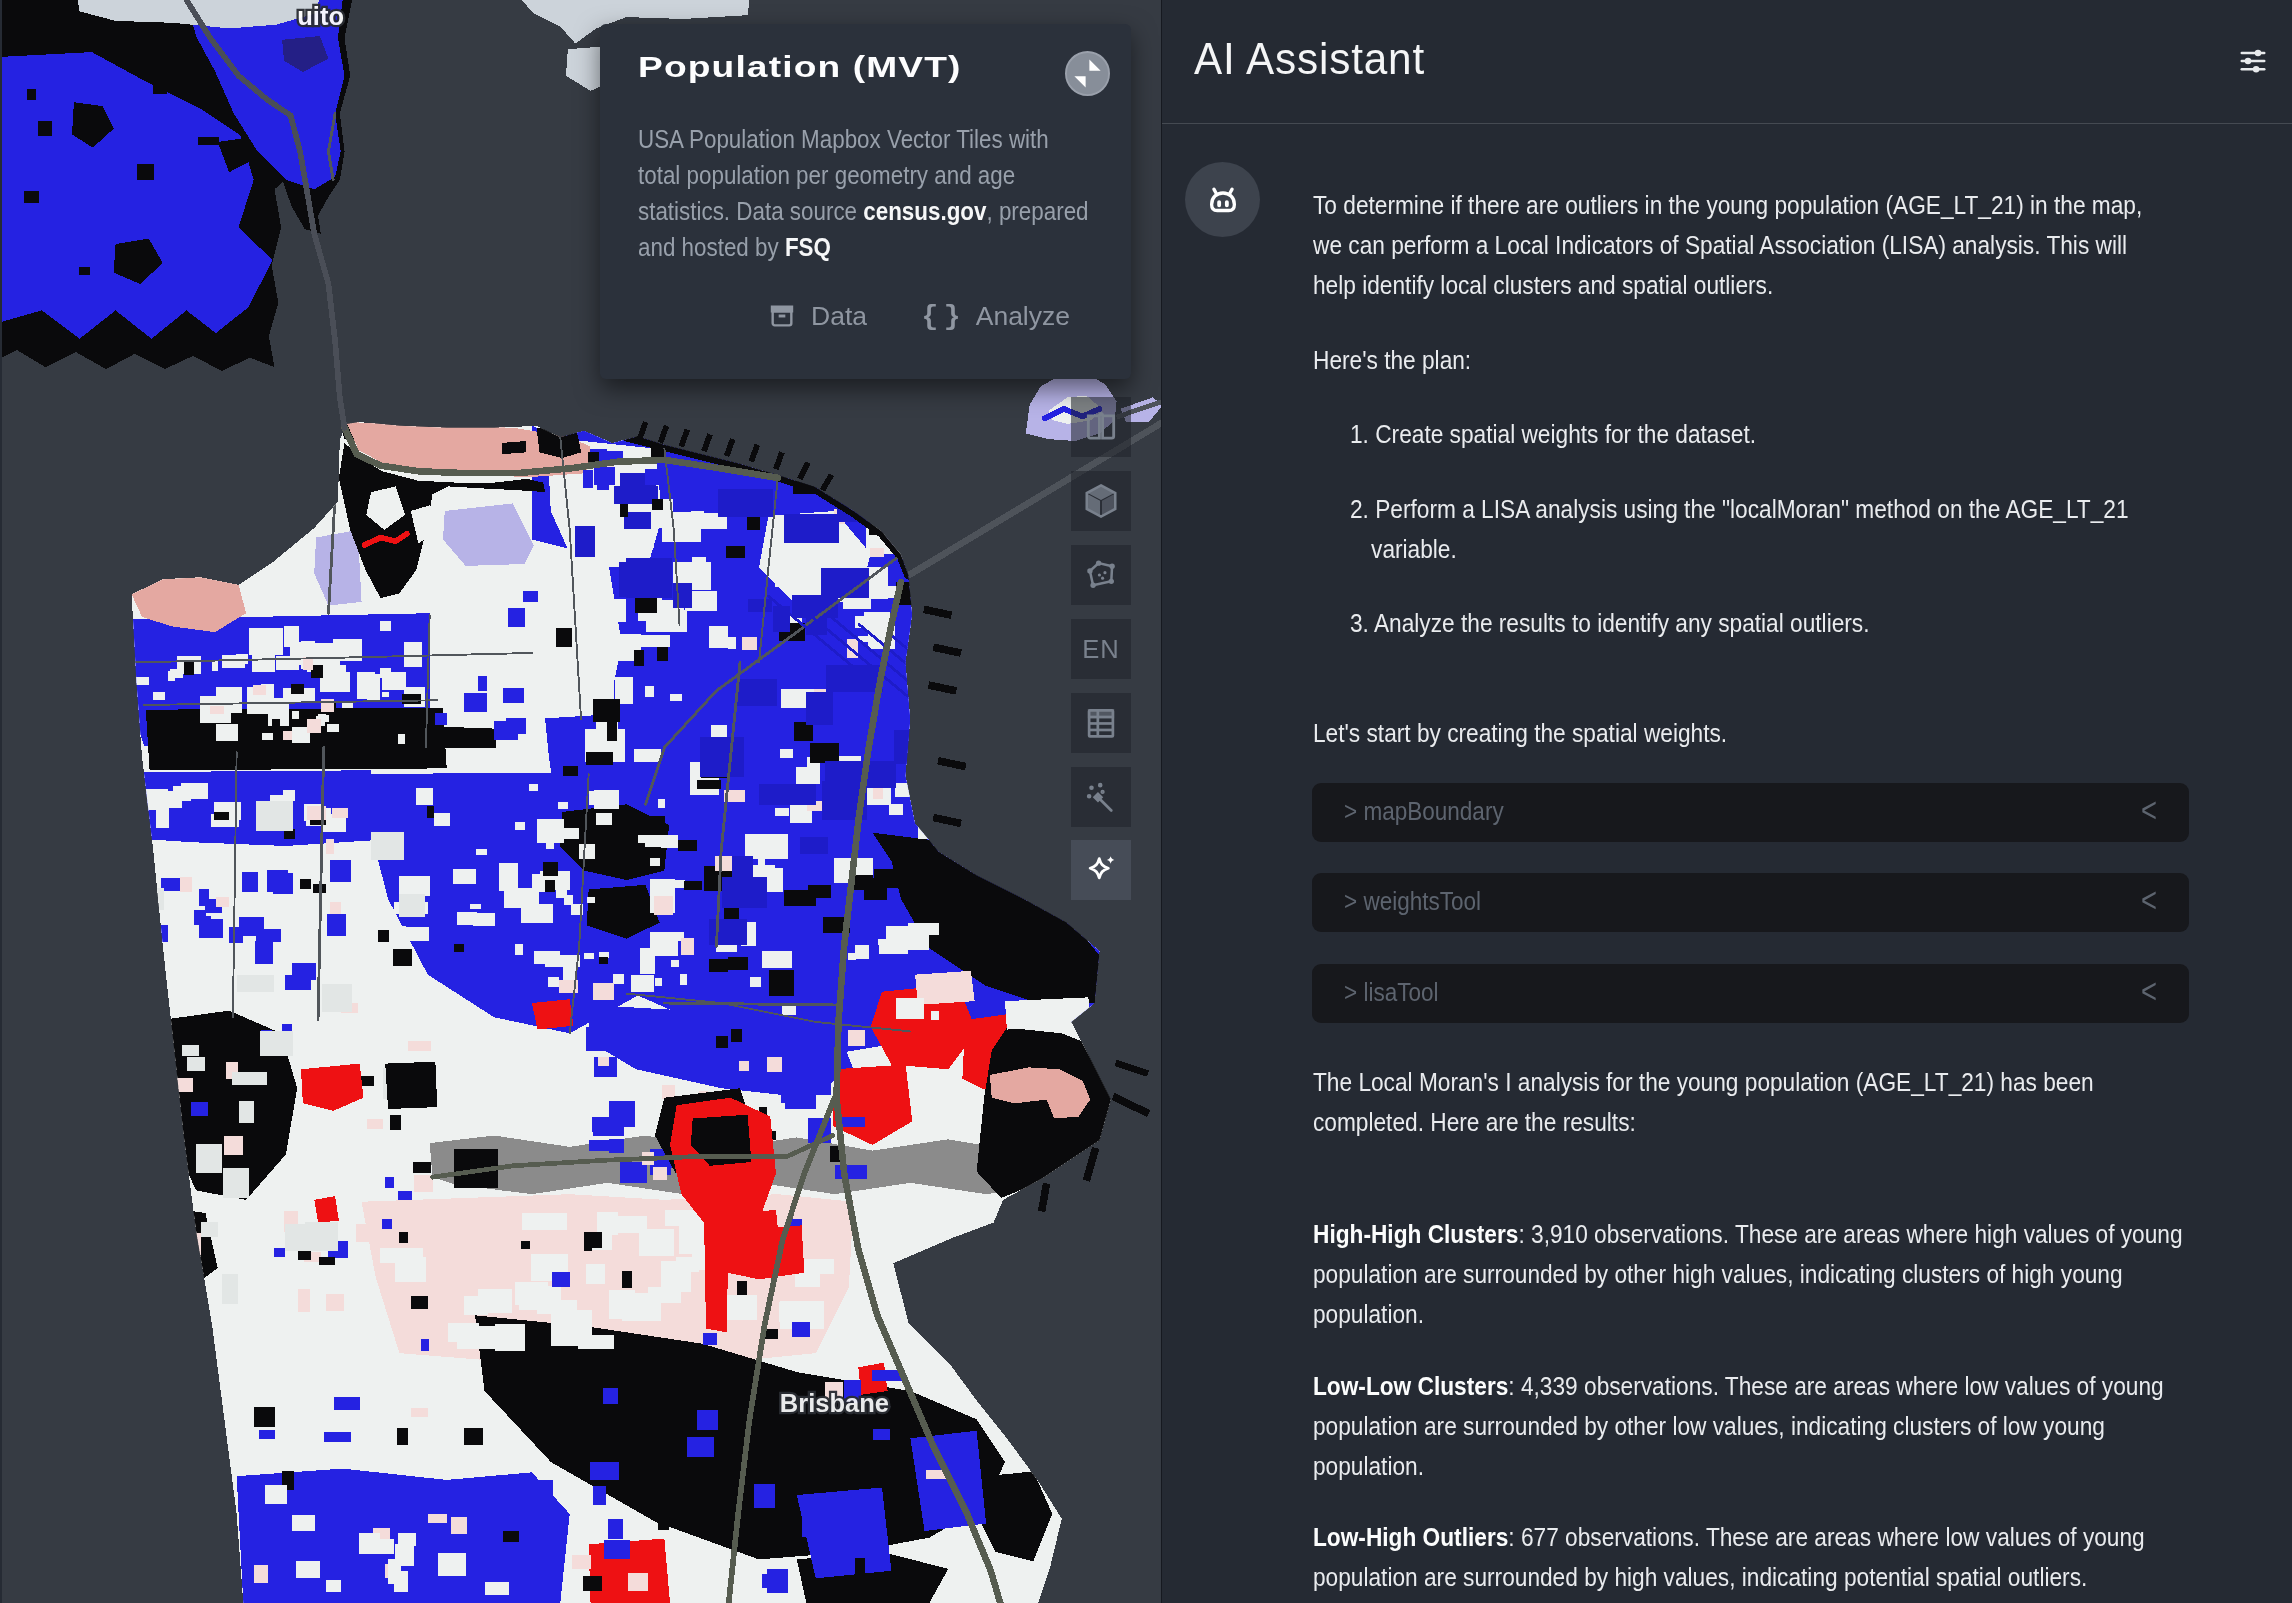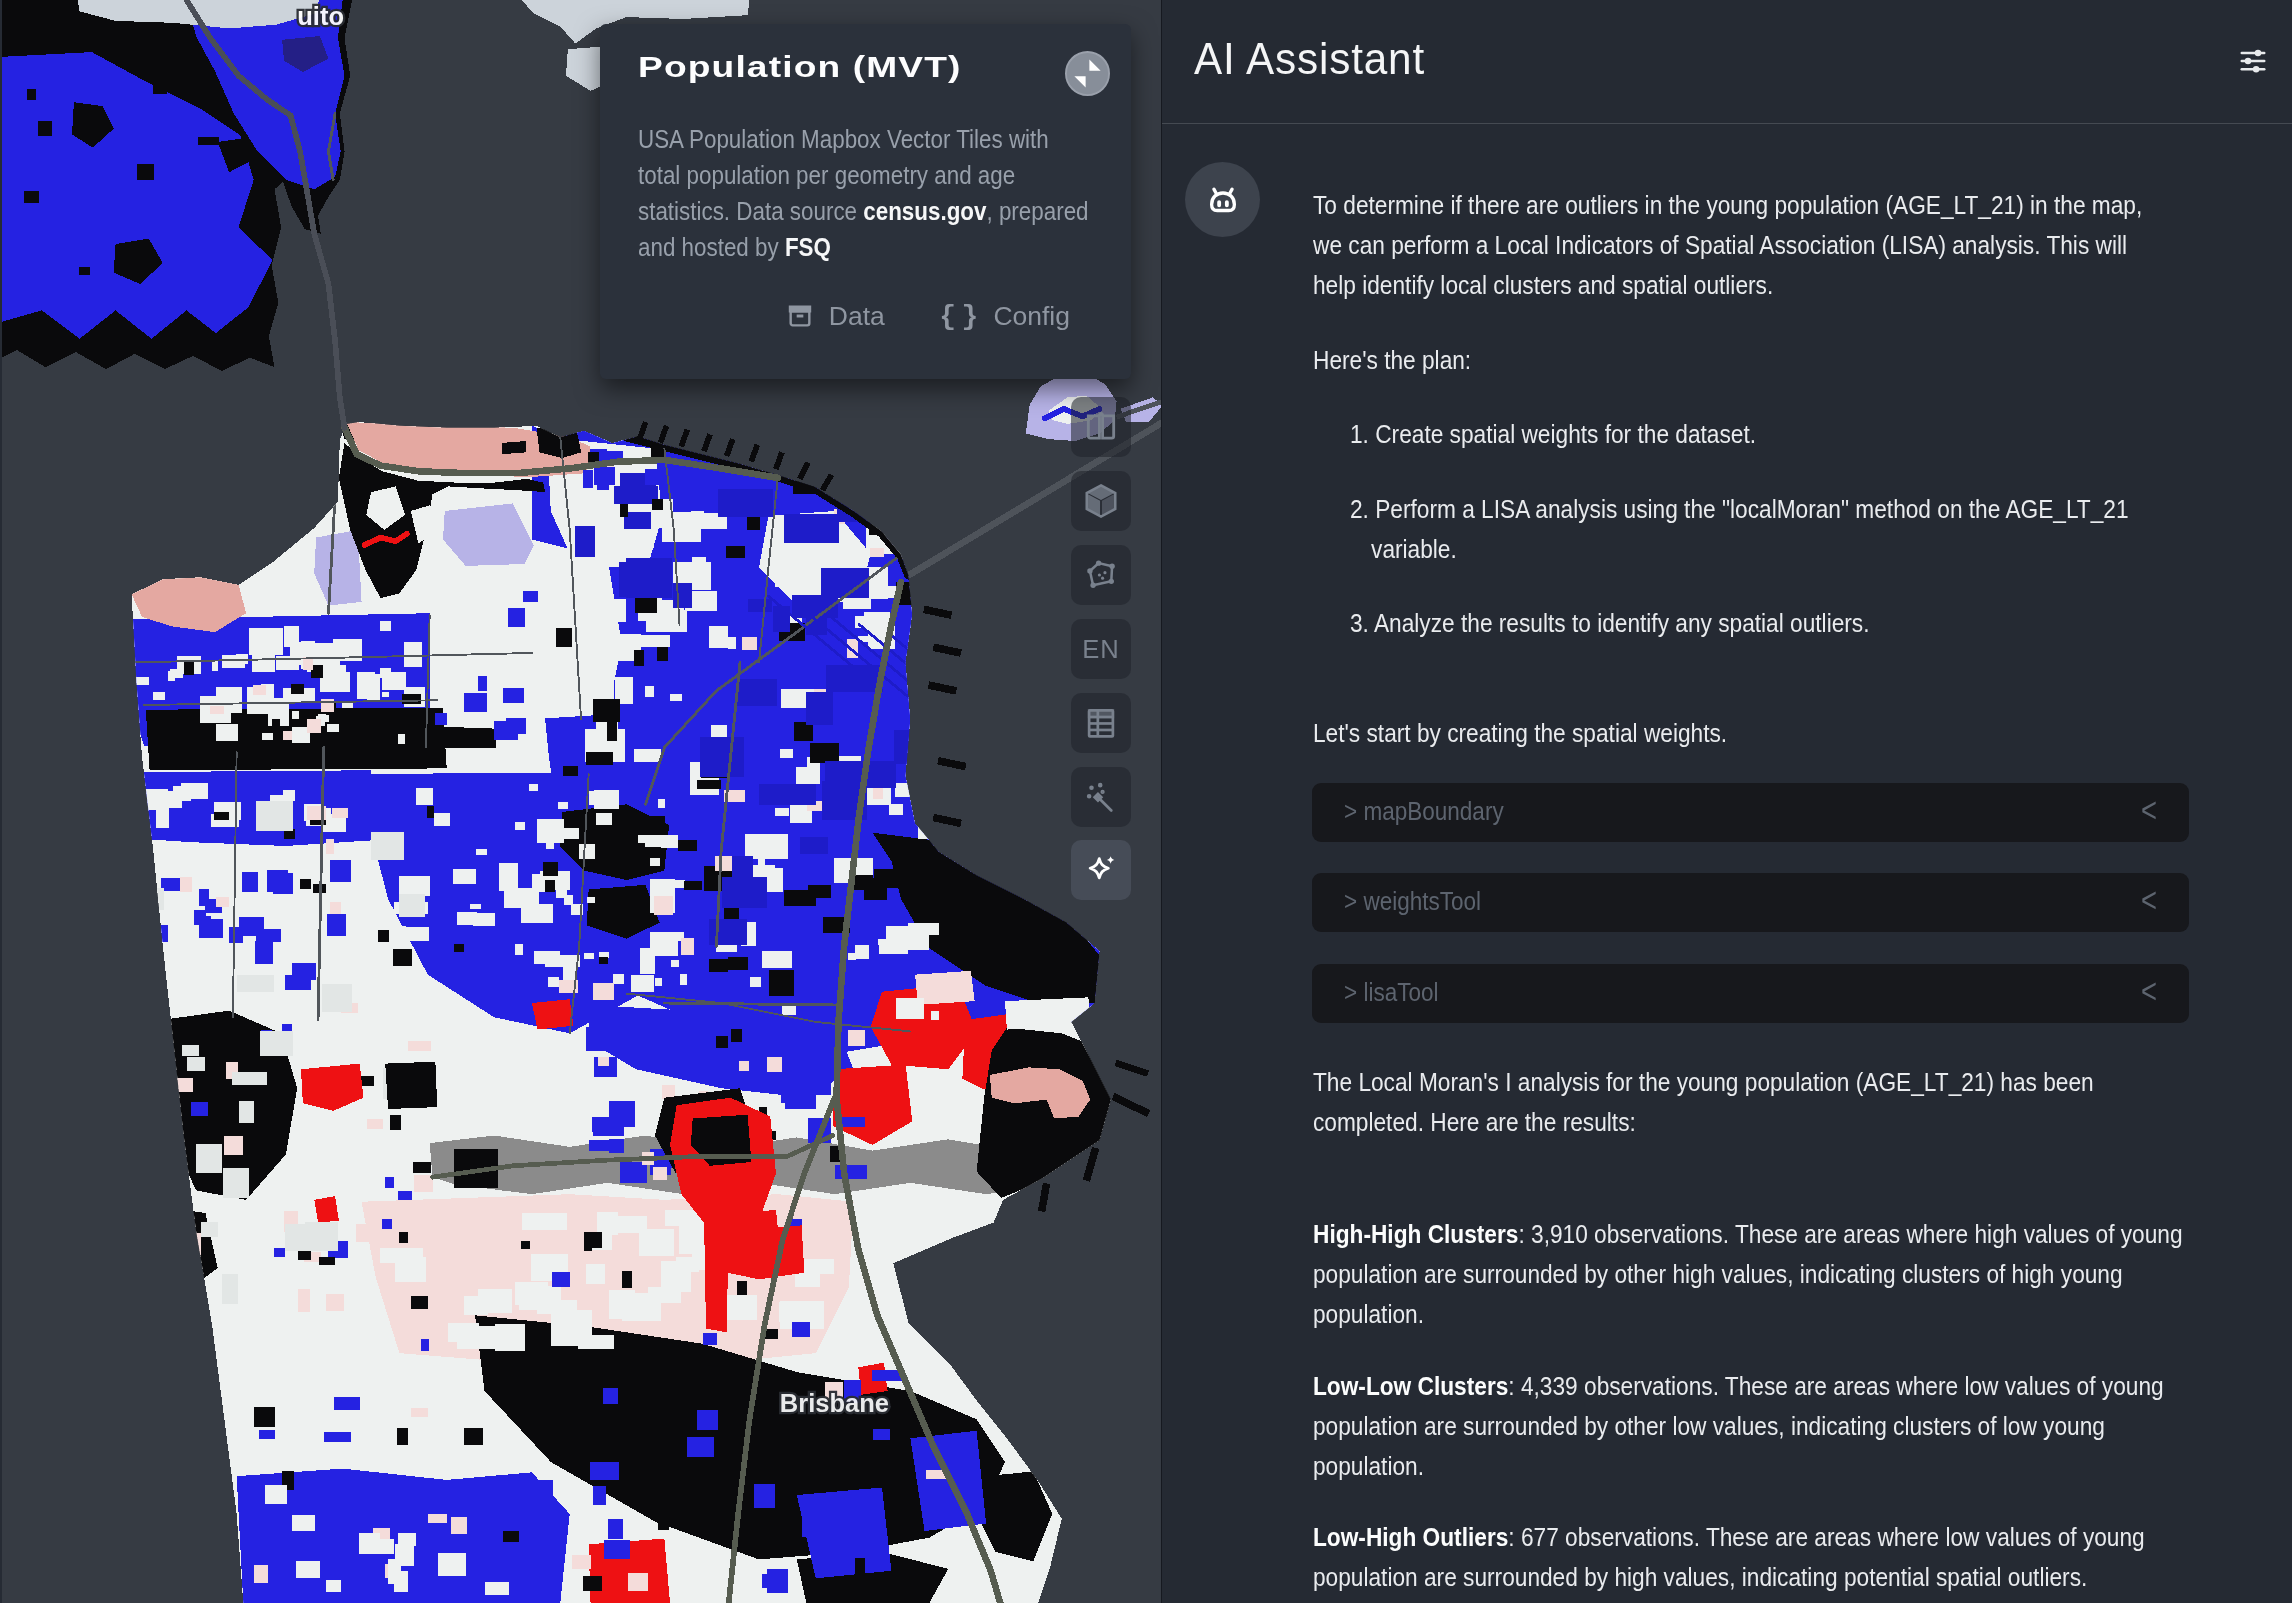--- a/index.html
+++ b/index.html
@@ -1,20 +1,20 @@
 <!DOCTYPE html>
 <html style="font-size:15px"><head><meta charset="utf-8">
 <style>
 * { margin:0; padding:0; box-sizing:border-box; }
 html,body { width:2292px; height:1603px; overflow:hidden; background:#262b34;
   font-family:"Liberation Sans", sans-serif; }
 #stage { position:relative; width:2292px; height:1603px; }
 #map { position:absolute; left:2px; top:0; width:1161px; height:1603px; }
 .tool { position:absolute; left:1071px; width:60px; height:60px; background:rgba(31,34,41,0.55);
-  border-radius:10px; display:flex; align-items:center; justify-content:center; }
+  border-radius:0; display:flex; align-items:center; justify-content:center; }
 .tool.en { color:#79818d; font-size:25.6px; letter-spacing:0.9px; }
 .tool.active { background:#464c57; }
 #card { position:absolute; left:600px; top:24px; width:531px; height:355px; background:#2b313b;
   border-radius:5.7px; box-shadow:0 9.5px 24.6px rgba(0,0,0,0.5); }
 #card .title { position:absolute; left:38px; top:26.5px; font-size:29px; font-weight:bold;
   color:#fdfdfe; letter-spacing:0.9px; transform:scaleX(1.28); transform-origin:0 0; }
 #card .circ { position:absolute; right:21px; top:26.5px; }
 #card .desc { position:absolute; left:38px; top:97px; font-size:26.5px; line-height:36px;
   color:#98a0ab; white-space:nowrap; transform:scaleX(0.845); transform-origin:0 0; }
 #card .desc b { color:#f6f7f8; }
@@ -805,21 +805,21 @@
     <div class="desc">USA Population Mapbox Vector Tiles with<br>total population per geometry and age<br>statistics. Data source <b>census.gov</b>, prepared<br>and hosted by <b>FSQ</b></div>
     <div class="foot">
         <svg width="32" height="32" viewBox="0 0 24 24" fill="none" stroke="#8f96a1" stroke-width="1.8">
           <path d="M5 8.5h14v9a1.5 1.5 0 0 1-1.5 1.5h-11A1.5 1.5 0 0 1 5 17.5v-9z"></path>
           <path d="M4.5 5h15v3.5h-15z" fill="#8f96a1"></path>
           <path d="M9.5 12h5" stroke-width="2.2"></path>
         </svg>
         <span>Data</span>
         <span style="width:28px;"></span>
         <span style="font-family:'Liberation Mono',monospace;font-size:28px;font-weight:bold;color:#8f96a1;letter-spacing:1.9px;">{ }</span>
-        <span>Config</span>
+        <span>Analyze</span>
       </div>
   </div>
 
   <div id="panel">
     <div id="phead">
         <span class="t">AI Assistant</span>
         <span class="ic"><svg width="30" height="32" viewBox="0 0 24 24" fill="none" stroke="#e8eaec" stroke-width="2" stroke-linecap="round">
             <line x1="3" y1="5.5" x2="21" y2="5.5"></line>
             <circle cx="16" cy="5.5" r="2.6" fill="#e8eaec" stroke="none"></circle>
             <line x1="3" y1="12" x2="21" y2="12"></line>

